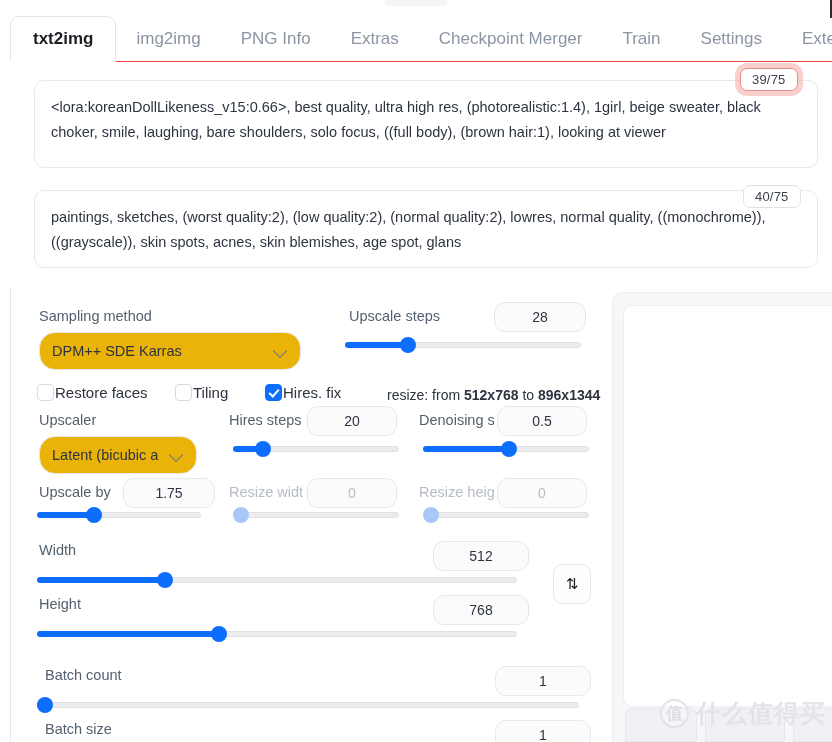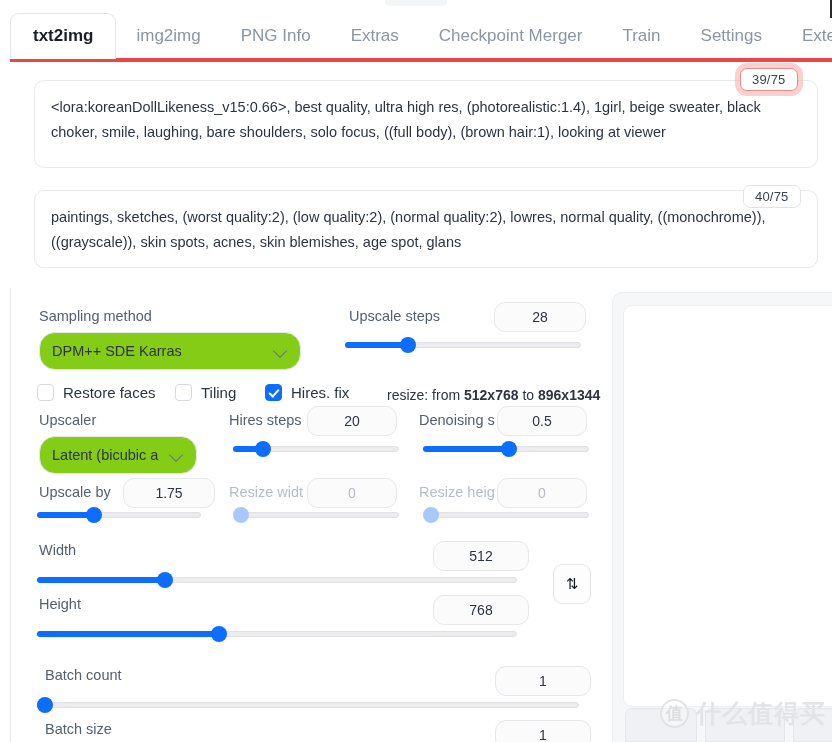--- a/index.html
+++ b/index.html
@@ -27,21 +27,21 @@
     background: #f4f5f7; border-radius: 0 0 4px 4px;
   }
   .right-rule {
     position: absolute; top: 0; left: 830px; width: 1.5px; height: 18px;
     background: #2b2b2b;
   }
 
   
   .tabbar {
     position: absolute; top: 16px; left: 10px; width: 822px; height: 46px;
-    border-bottom: 4px solid #ef4444;
+    border-bottom: 1px solid #ef4444;
     display: flex; align-items: flex-end;
   }
   .tab {
     position: relative;
     padding: 0 20px;
     height: 45px;
     display: flex; align-items: center;
     font-size: 17px;
     color: #8b95a3;
     white-space: nowrap;
@@ -138,21 +138,21 @@
     display: flex; align-items: center; justify-content: center;
     font-size: 14px;
     color: #2d3440;
     z-index: 3;
   }
   .numbox.dim { color: #b6bcc6; }
 
   .dropdown {
     position: absolute;
     height: 38px;
-    background: #84cc16;
+    background: #eab308;
     border: 1px solid #e6e8ec;
     border-radius: 16px;
     display: flex; align-items: center;
     padding: 0 12px;
     font-size: 14.5px;
     color: #2d3440;
     overflow: hidden;
     white-space: nowrap;
   }
   .dropdown .dd-text { flex: 1; overflow: hidden; }
@@ -185,21 +185,21 @@
     width: 16px; height: 16px; border-radius: 50%;
     background: #0d6efd;
     transform: translateX(-8px);
   }
   .slider.disabled .fill { background: transparent; }
   .slider.disabled .knob { background: #a8c8f7; }
 
   
   .cb-wrap {
     position: absolute;
-    display: flex; align-items: center; gap: 9px;
+    display: flex; align-items: center; gap: 1px;
     font-size: 15px; color: #2d3440;
     white-space: nowrap;
   }
   .cb {
     width: 17px; height: 17px; flex: none;
     border: 1.6px solid #d6dae0; border-radius: 4px; background: #fff;
     position: relative;
   }
   .cb.checked {
     background: #0d6efd; border-color: #0d6efd;

